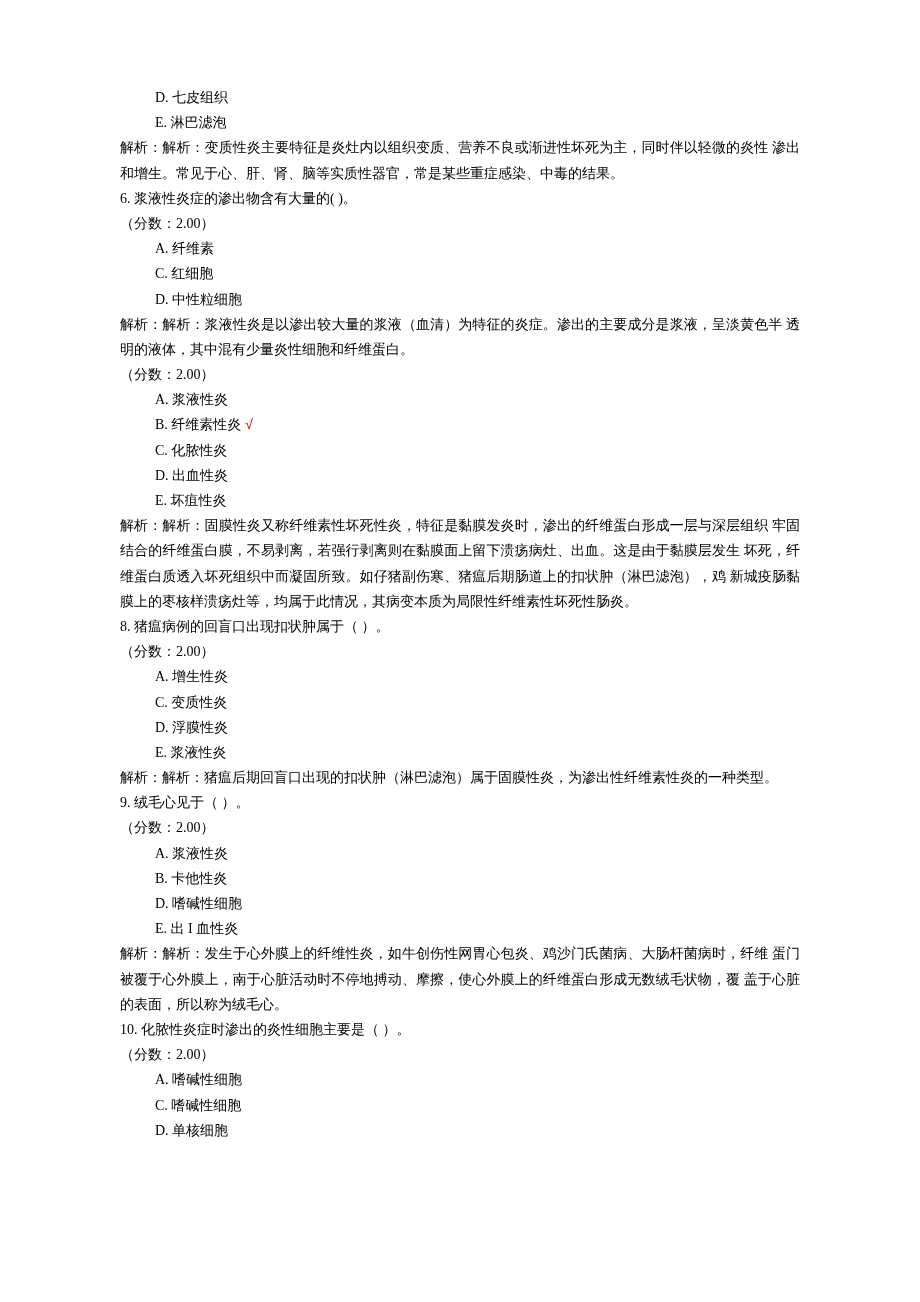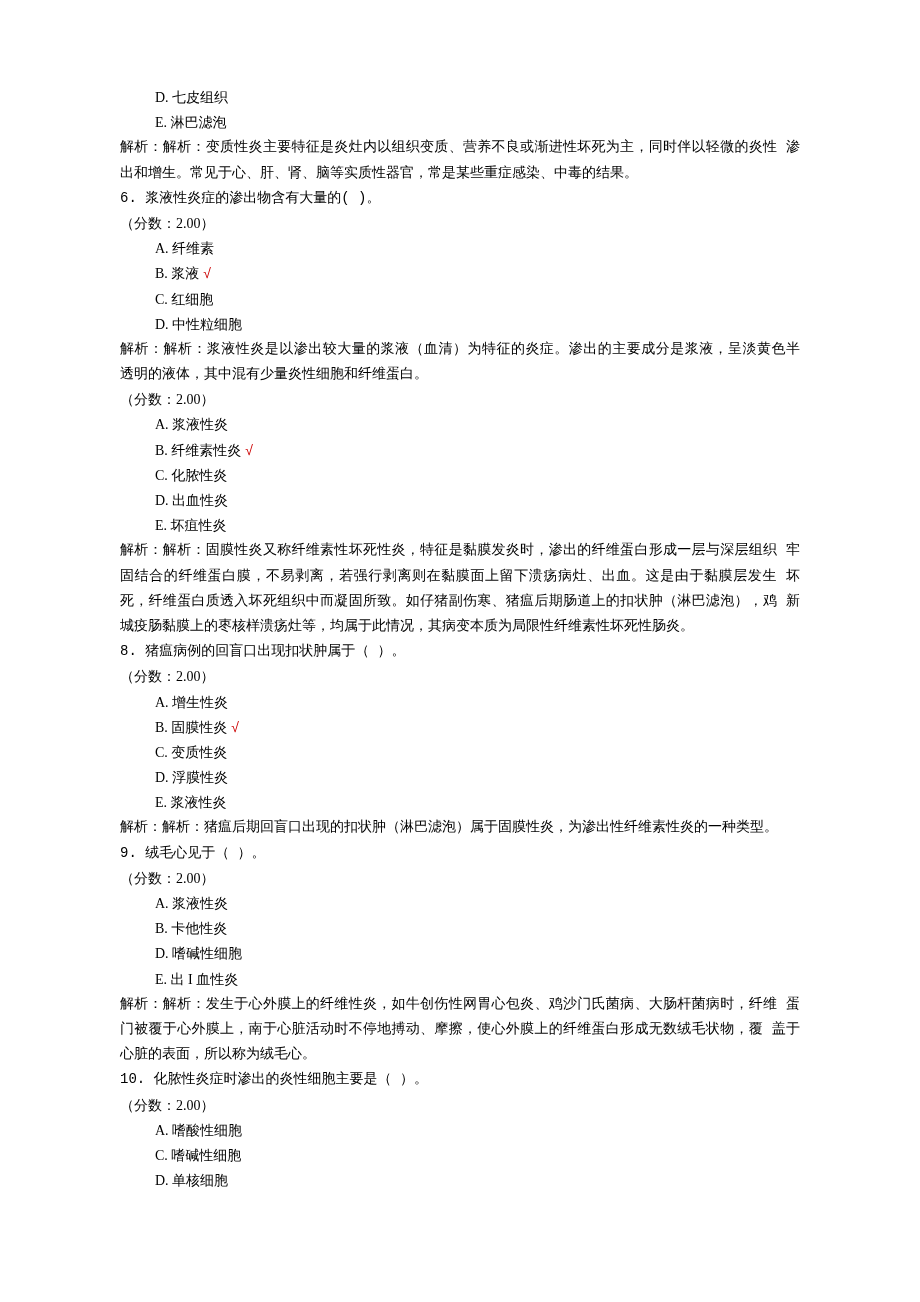--- a/index.html
+++ b/index.html
@@ -16,69 +16,66 @@
     box-sizing: border-box;
     padding: 85px 120px 85px 120px;
     margin: 0 auto;
     background: #fff;
   }
   .option {
     padding-left: 2.5em;
   }
   .qline {
     text-align: justify;
-    font-family: Liberation Mono, monospace;
   }
   .check {
     color: #c00;
     font-family: Arial, sans-serif;
     font-weight: normal;
     margin-left: 4px;
   }
 </style>
 </head>
 <body>
 
 <div class="page">
   <div class="option">D. 七皮组织</div>
   <div class="option">E. 淋巴滤泡</div>
   <div class="qline">解析：解析：变质性炎主要特征是炎灶内以组织变质、营养不良或渐进性坏死为主，同时伴以轻微的炎性 渗出和增生。常见于心、肝、肾、脑等实质性器官，常是某些重症感染、中毒的结果。</div>
 
   <div class="qline">6. 浆液性炎症的渗出物含有大量的( )。</div>
   <div>（分数：2.00）</div>
   <div class="option">A. 纤维素</div>
-  <div class="option"><span>B. 浆液</span><span class="check">√</span></div>
   <div class="option">C. 红细胞</div>
   <div class="option">D. 中性粒细胞</div>
   <div class="qline">解析：解析：浆液性炎是以渗出较大量的浆液（血清）为特征的炎症。渗出的主要成分是浆液，呈淡黄色半 透明的液体，其中混有少量炎性细胞和纤维蛋白。</div>
 
   <div>（分数：2.00）</div>
   <div class="option">A. 浆液性炎</div>
   <div class="option"><span>B. 纤维素性炎</span><span class="check">√</span></div>
   <div class="option">C. 化脓性炎</div>
   <div class="option">D. 出血性炎</div>
   <div class="option">E. 坏疽性炎</div>
   <div class="qline">解析：解析：固膜性炎又称纤维素性坏死性炎，特征是黏膜发炎时，渗出的纤维蛋白形成一层与深层组织 牢固结合的纤维蛋白膜，不易剥离，若强行剥离则在黏膜面上留下溃疡病灶、出血。这是由于黏膜层发生 坏死，纤维蛋白质透入坏死组织中而凝固所致。如仔猪副伤寒、猪瘟后期肠道上的扣状肿（淋巴滤泡），鸡 新城疫肠黏膜上的枣核样溃疡灶等，均属于此情况，其病变本质为局限性纤维素性坏死性肠炎。</div>
 
   <div class="qline">8. 猪瘟病例的回盲口出现扣状肿属于（ ）。</div>
   <div>（分数：2.00）</div>
   <div class="option">A. 增生性炎</div>
-  <div class="option"><span>B. 固膜性炎</span><span class="check">√</span></div>
   <div class="option">C. 变质性炎</div>
   <div class="option">D. 浮膜性炎</div>
   <div class="option">E. 浆液性炎</div>
   <div class="qline">解析：解析：猪瘟后期回盲口出现的扣状肿（淋巴滤泡）属于固膜性炎，为渗出性纤维素性炎的一种类型。</div>
 
   <div class="qline">9. 绒毛心见于（ ）。</div>
   <div>（分数：2.00）</div>
   <div class="option">A. 浆液性炎</div>
   <div class="option">B. 卡他性炎</div>
   <div class="option">D. 嗜碱性细胞</div>
   <div class="option">E. 出 I 血性炎</div>
   <div class="qline">解析：解析：发生于心外膜上的纤维性炎，如牛创伤性网胃心包炎、鸡沙门氏菌病、大肠杆菌病时，纤维 蛋门被覆于心外膜上，南于心脏活动时不停地搏动、摩擦，使心外膜上的纤维蛋白形成无数绒毛状物，覆 盖于心脏的表面，所以称为绒毛心。</div>
 
   <div class="qline">10. 化脓性炎症时渗出的炎性细胞主要是（ ）。</div>
   <div>（分数：2.00）</div>
-  <div class="option">A. 嗜酸性细胞</div>
+  <div class="option">A. 嗜碱性细胞</div>
   <div class="option">C. 嗜碱性细胞</div>
   <div class="option">D. 单核细胞</div>
 
 </div>
 
 </body></html>

